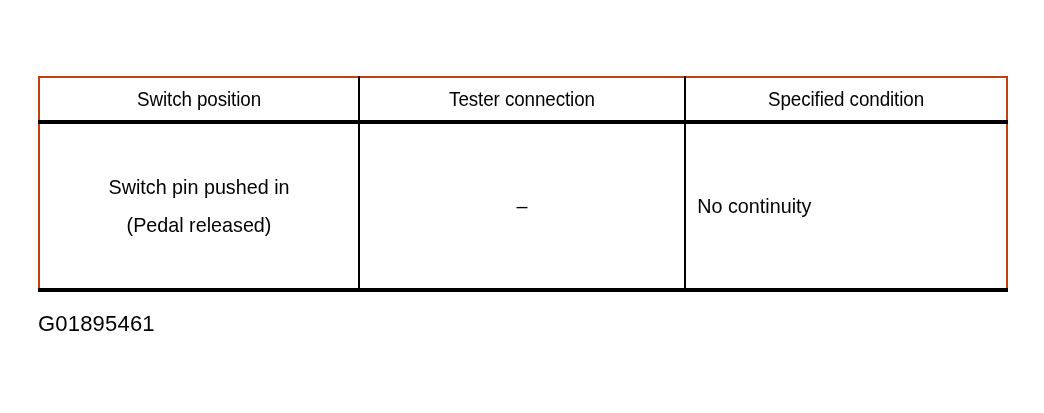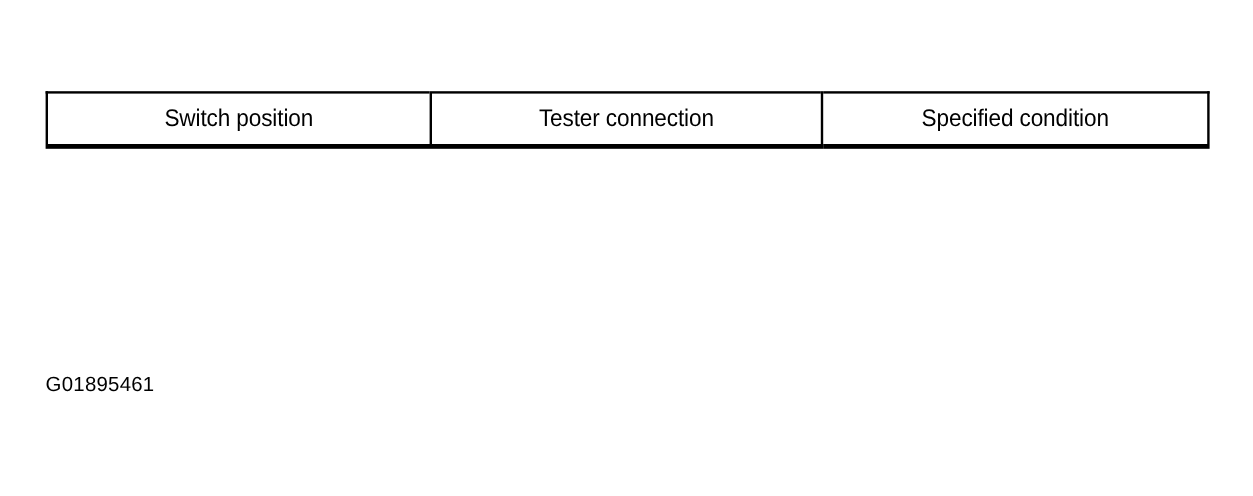--- a/index.html
+++ b/index.html
@@ -20,21 +20,21 @@
 
   
   #spec-table {
     position: absolute;
     left: 38px;
     top: 76px;
     width: 968px;
     height: 216px;
     border-collapse: collapse;
     table-layout: fixed;
-    border: 2px solid #000000;
+    border: 2px solid #c2410c;
     background: #fff;
   }
   #spec-table col.c1 { width: 320px; }
   #spec-table col.c2 { width: 326px; }
   #spec-table col.c3 { width: 322px; }
 
   #spec-table th,
   #spec-table td {
     margin: 0;
     padding: 0;
@@ -88,21 +88,21 @@
     transform: scaleX(0.94);
     transform-origin: left center;
   }
   .row-2 .cell-stack { line-height: 37px; }
 
   
   #figure-caption {
     position: absolute;
     left: 38px;
     top: 312px;
-    font-size: 17px;
+    font-size: 22px;
     line-height: 1.1;
     letter-spacing: 0.2px;
     white-space: nowrap;
   }
 </style>
 </head>
 <body>
 
 <table id="spec-table">
   <colgroup>
@@ -117,16 +117,28 @@
       </th>
       <th>
         <span class="hdr-text">Tester connection</span>
       </th>
       <th>
         <span class="hdr-text">Specified condition</span>
       </th>
     </tr>
   </thead>
   <tbody>
+    <tr class="row-1">
+      <td>
+        <span class="cell-stack">Switch pin pushed in</span>
+        <span class="cell-stack">(Pedal released)</span>
+      </td>
+      <td>
+        <span class="cell-center">–</span>
+      </td>
+      <td>
+        <span class="cell-left">No continuity</span>
+      </td>
+    </tr>
   </tbody>
 </table>
 
 <div id="figure-caption">G01895461</div>
 
 </body></html>

